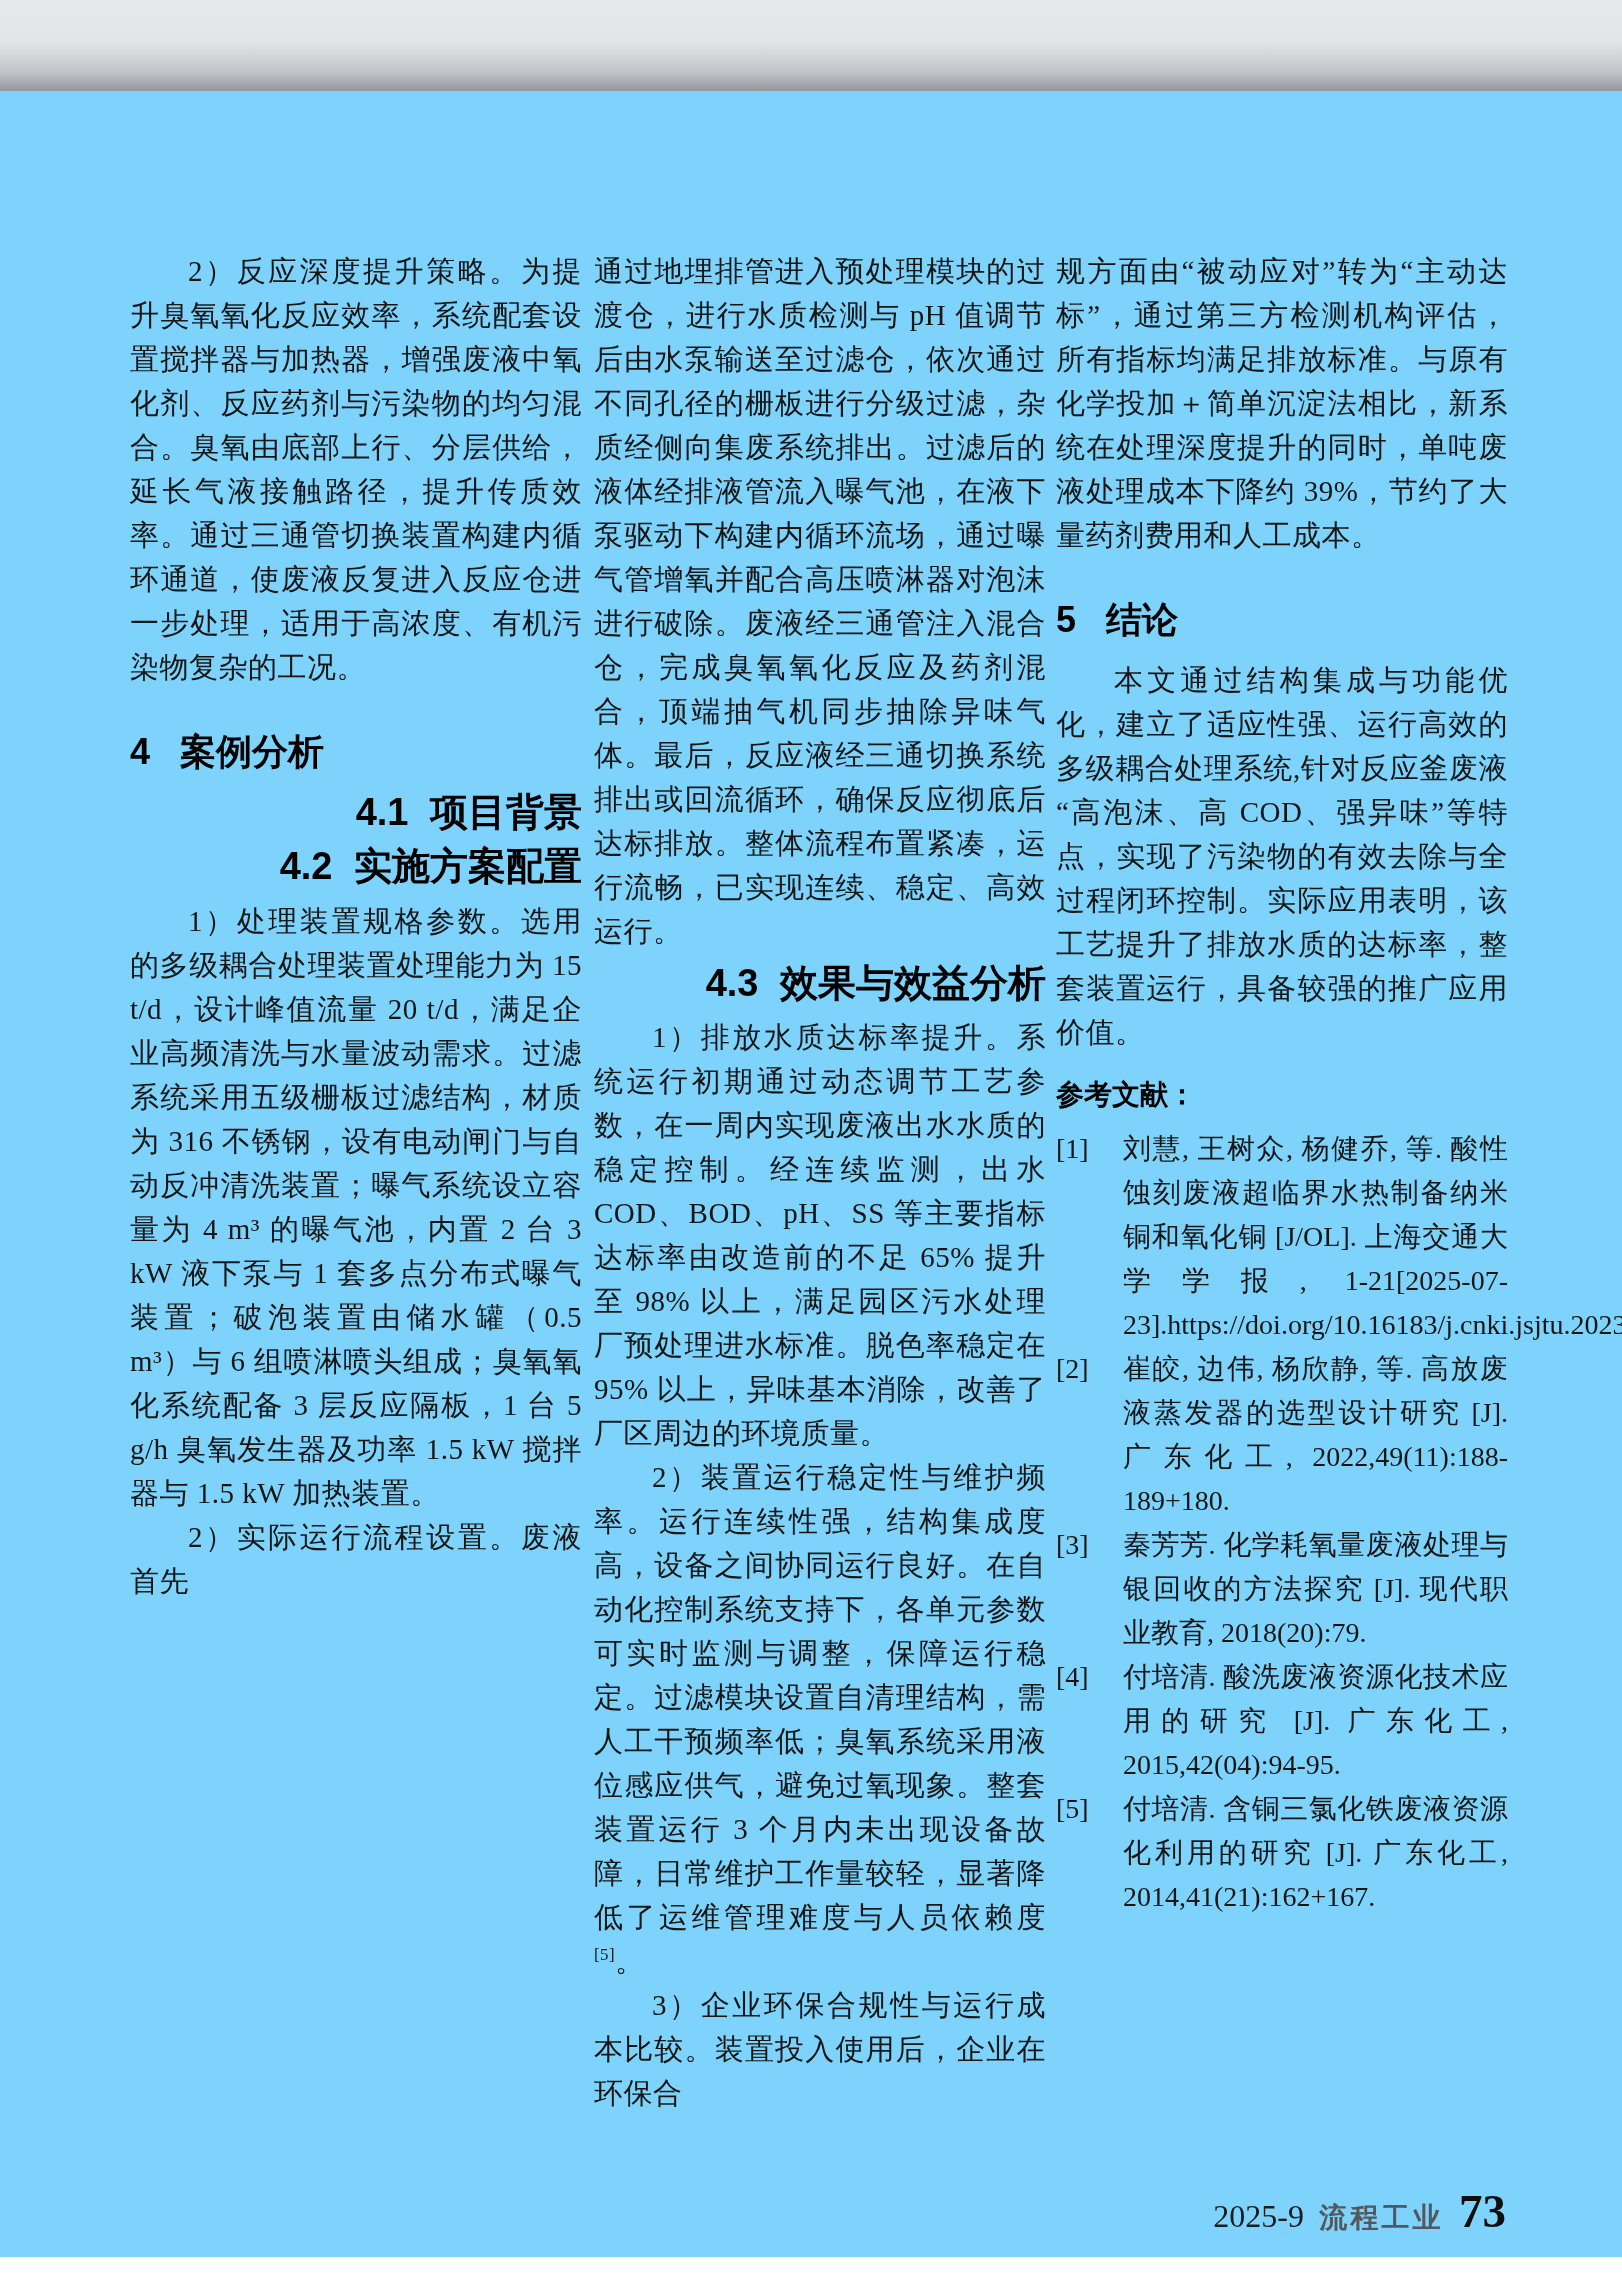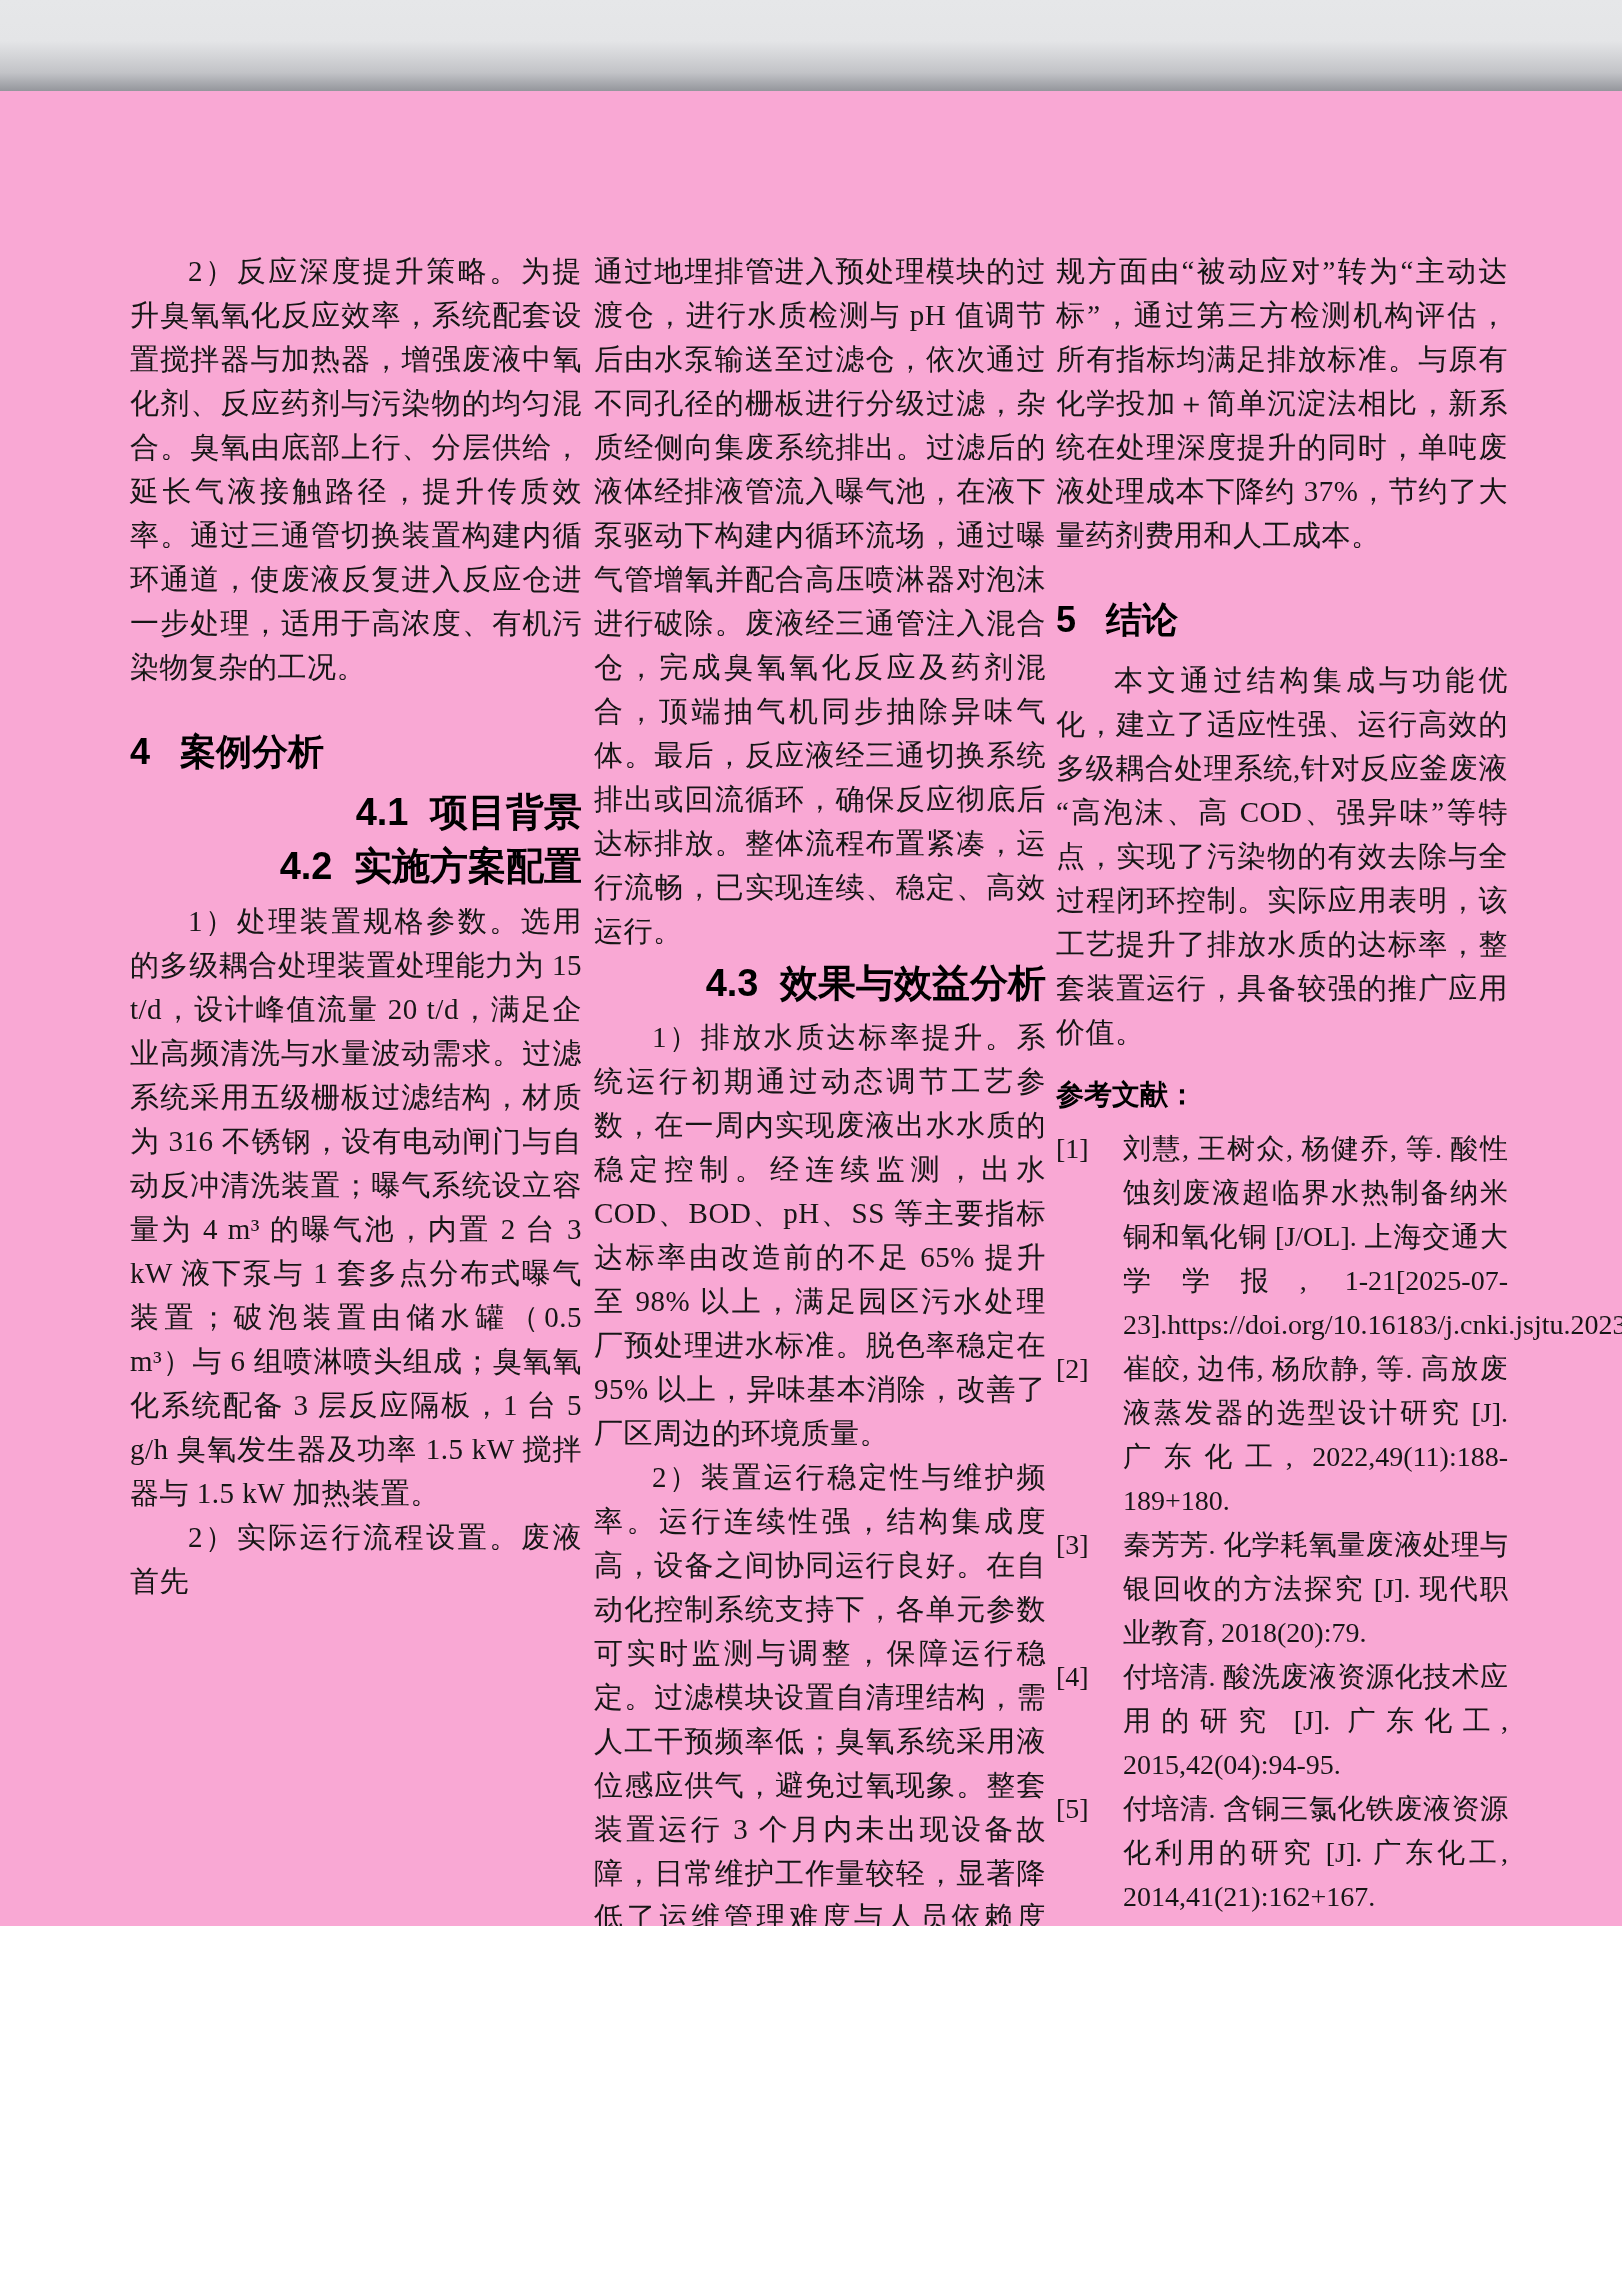--- a/index.html
+++ b/index.html
@@ -3,22 +3,22 @@
 <meta charset="utf-8">
 <style>
   html, body {
     margin: 0;
     padding: 0;
     background: #ffffff;
   }
   .page {
     position: relative;
     width: 1623px;
-    height: 1926px;
-    background: #f9a8d4;
+    height: 2257px;
+    background: #7dd3fc;
     overflow: hidden;
     font-family: "Liberation Serif", "DejaVu Serif", serif;
     color: #161616;
   }
   
   .scan-band {
     position: absolute;
     top: 0; left: 0;
     width: 100%;
     height: 91px;
@@ -149,21 +149,21 @@
     <h3 class="sec-h2"><span class="sec-num">4.3</span><span>效果与效益分析</span></h3>
 
     <p class="body-para indent">1）排放水质达标率提升。系统运行初期通过动态调节工艺参数，在一周内实现废液出水水质的稳定控制。经连续监测，出水 COD、BOD、pH、SS 等主要指标达标率由改造前的不足 65% 提升至 98% 以上，满足园区污水处理厂预处理进水标准。脱色率稳定在 95% 以上，异味基本消除，改善了厂区周边的环境质量。</p>
 
     <p class="body-para indent"><span>2）装置运行稳定性与维护频率。运行连续性强，结构集成度高，设备之间协同运行良好。在自动化控制系统支持下，各单元参数可实时监测与调整，保障运行稳定。过滤模块设置自清理结构，需人工干预频率低；臭氧系统采用液位感应供气，避免过氧现象。整套装置运行 3 个月内未出现设备故障，日常维护工作量较轻，显著降低了运维管理难度与人员依赖度</span><sup class="cite">[5]</sup><span>。</span></p>
 
     <p class="body-para indent">3）企业环保合规性与运行成本比较。装置投入使用后，企业在环保合</p>
   </div>
 
   <div class="col col-right">
-    <p class="body-para">规方面由“被动应对”转为“主动达标”，通过第三方检测机构评估，所有指标均满足排放标准。与原有化学投加＋简单沉淀法相比，新系统在处理深度提升的同时，单吨废液处理成本下降约 37%，节约了大量药剂费用和人工成本。</p>
+    <p class="body-para">规方面由“被动应对”转为“主动达标”，通过第三方检测机构评估，所有指标均满足排放标准。与原有化学投加＋简单沉淀法相比，新系统在处理深度提升的同时，单吨废液处理成本下降约 39%，节约了大量药剂费用和人工成本。</p>
 
     <h2 class="sec-h1"><span class="sec-num">5</span><span>结论</span></h2>
 
     <p class="body-para indent">本文通过结构集成与功能优化，建立了适应性强、运行高效的多级耦合处理系统,针对反应釜废液“高泡沫、高 COD、强异味”等特点，实现了污染物的有效去除与全过程闭环控制。实际应用表明，该工艺提升了排放水质的达标率，整套装置运行，具备较强的推广应用价值。</p>
 
     <div class="refs-heading">参考文献：</div>
 
     <p class="ref-item"><span class="ref-label">[1]</span><span>刘慧, 王树众, 杨健乔, 等. 酸性蚀刻废液超临界水热制备纳米铜和氧化铜 [J/OL]. 上海交通大学学报, 1-21[2025-07-23].https://doi.org/10.16183/j.cnki.jsjtu.2023.618.</span></p>
     <p class="ref-item"><span class="ref-label">[2]</span><span>崔皎, 边伟, 杨欣静, 等. 高放废液蒸发器的选型设计研究 [J]. 广东化工, 2022,49(11):188-189+180.</span></p>
     <p class="ref-item"><span class="ref-label">[3]</span><span>秦芳芳. 化学耗氧量废液处理与银回收的方法探究 [J]. 现代职业教育, 2018(20):79.</span></p>

